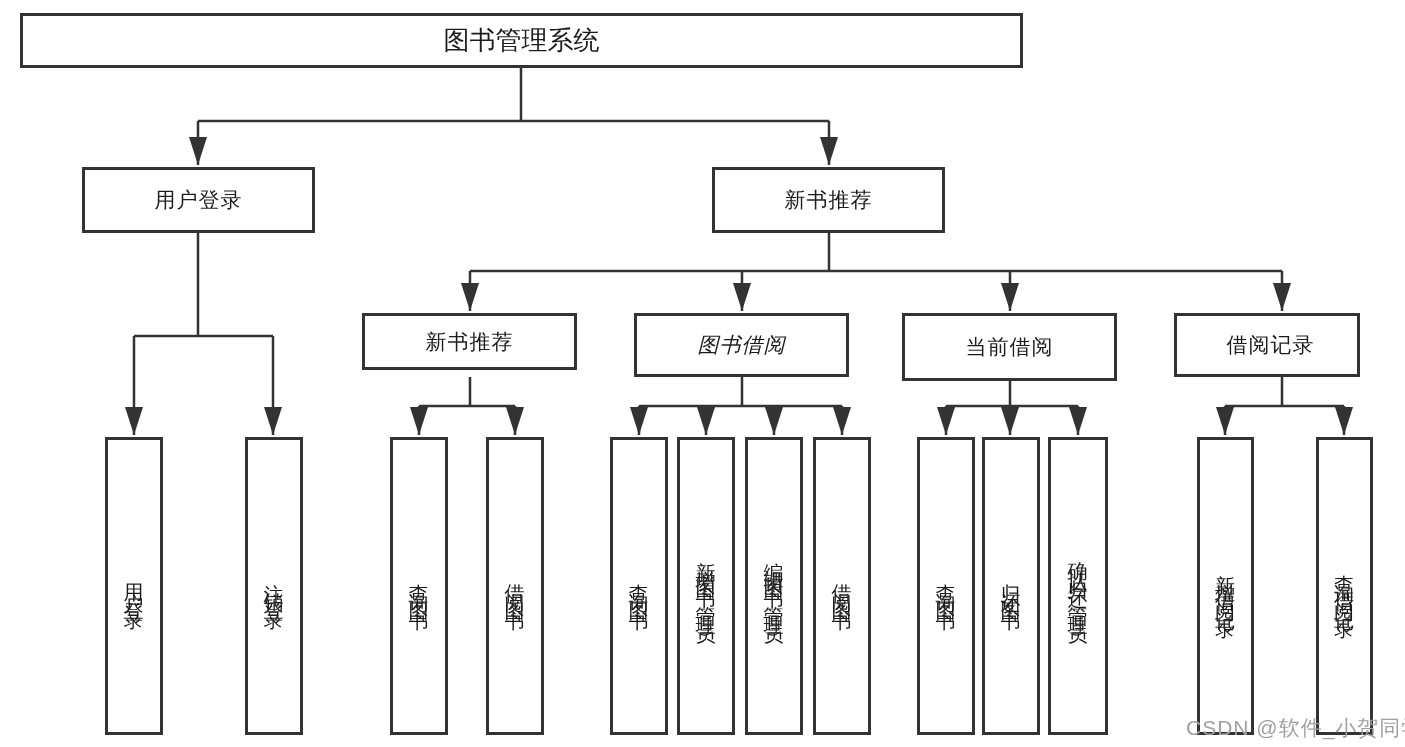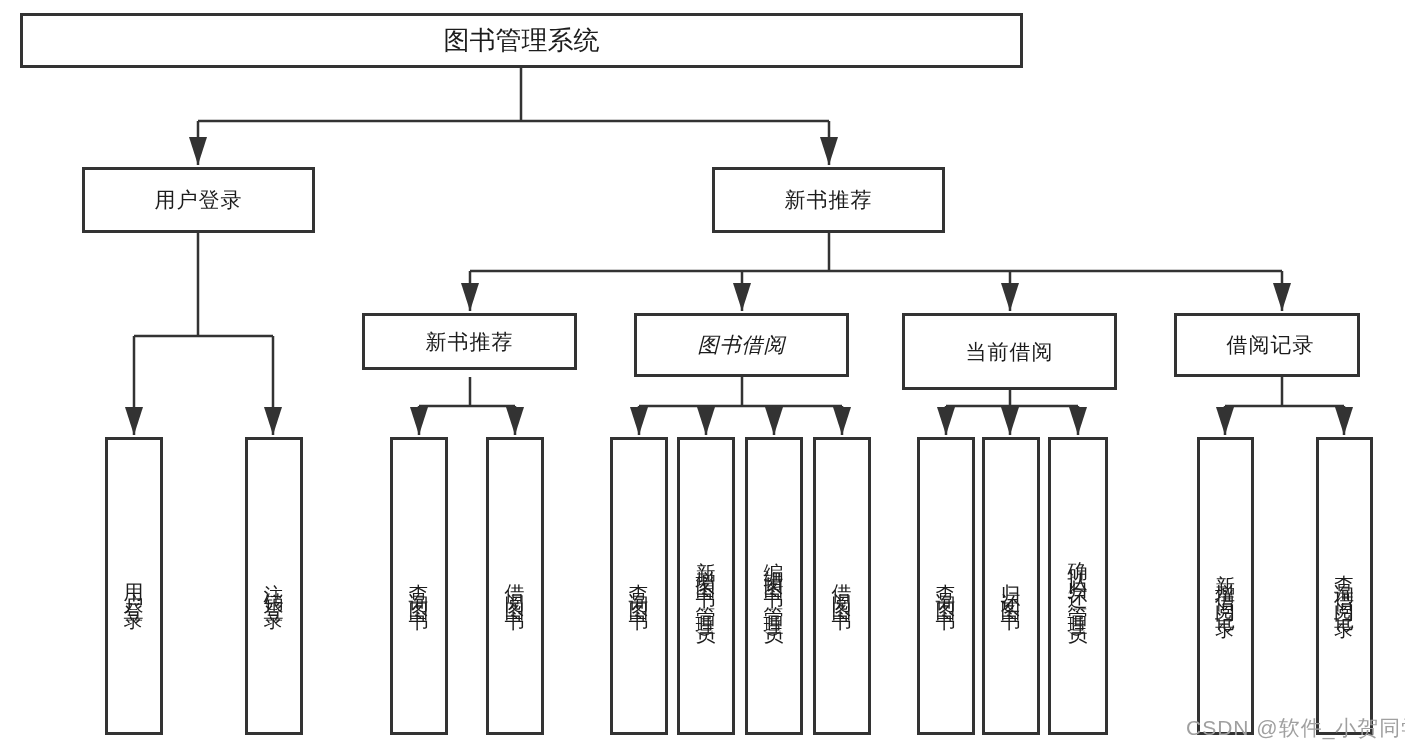--- a/index.html
+++ b/index.html
@@ -103,21 +103,21 @@
   <div class="box hbox" style="left:712px;top:167px;width:233px;height:66px;">
     <span>新书推荐</span>
   </div>
 
   <div class="box hbox" style="left:362px;top:313px;width:215px;height:57px;">
     <span>新书推荐</span>
   </div>
   <div class="box hbox" style="left:634px;top:313px;width:215px;height:64px;font-style:italic;">
     <span>图书借阅</span>
   </div>
-  <div class="box hbox" style="left:902px;top:313px;width:215px;height:77px;">
+  <div class="box hbox" style="left:902px;top:313px;width:215px;height:68px;">
     <span>当前借阅</span>
   </div>
   <div class="box hbox" style="left:1174px;top:313px;width:186px;height:64px;padding-left:7px;">
     <span>借阅记录</span>
   </div>
 
   <div class="box leaf" style="left:105px;top:437px;width:58px;height:298px;">
     <span>用户登录</span>
   </div>
   <div class="box leaf" style="left:245px;top:437px;width:58px;height:298px;">

